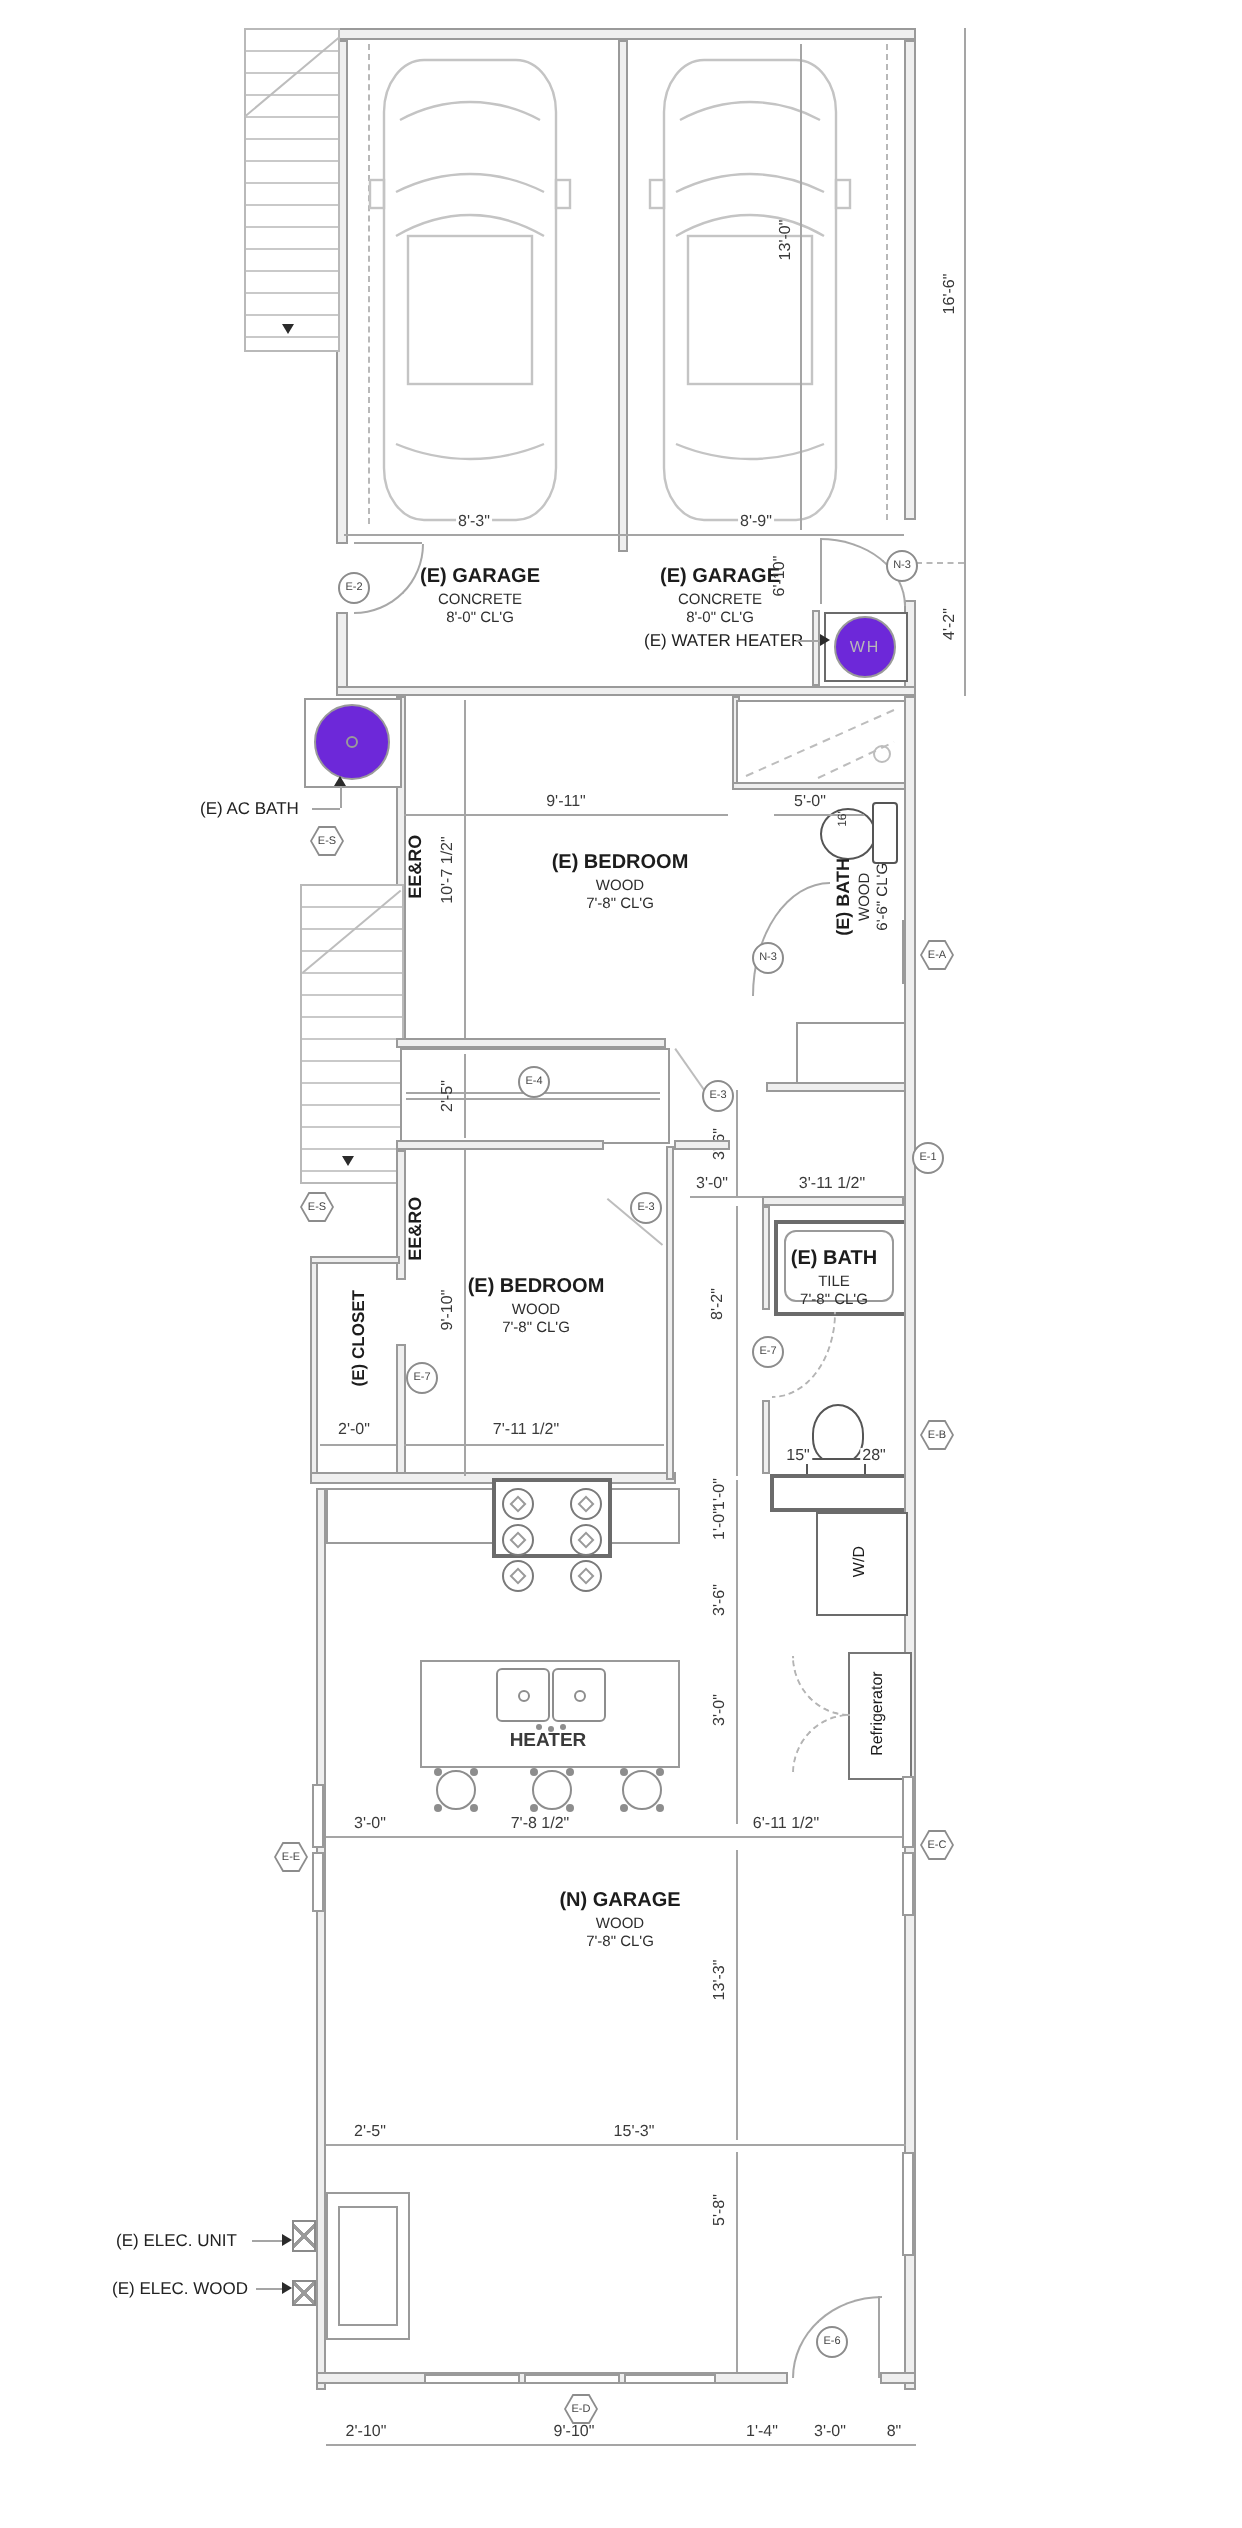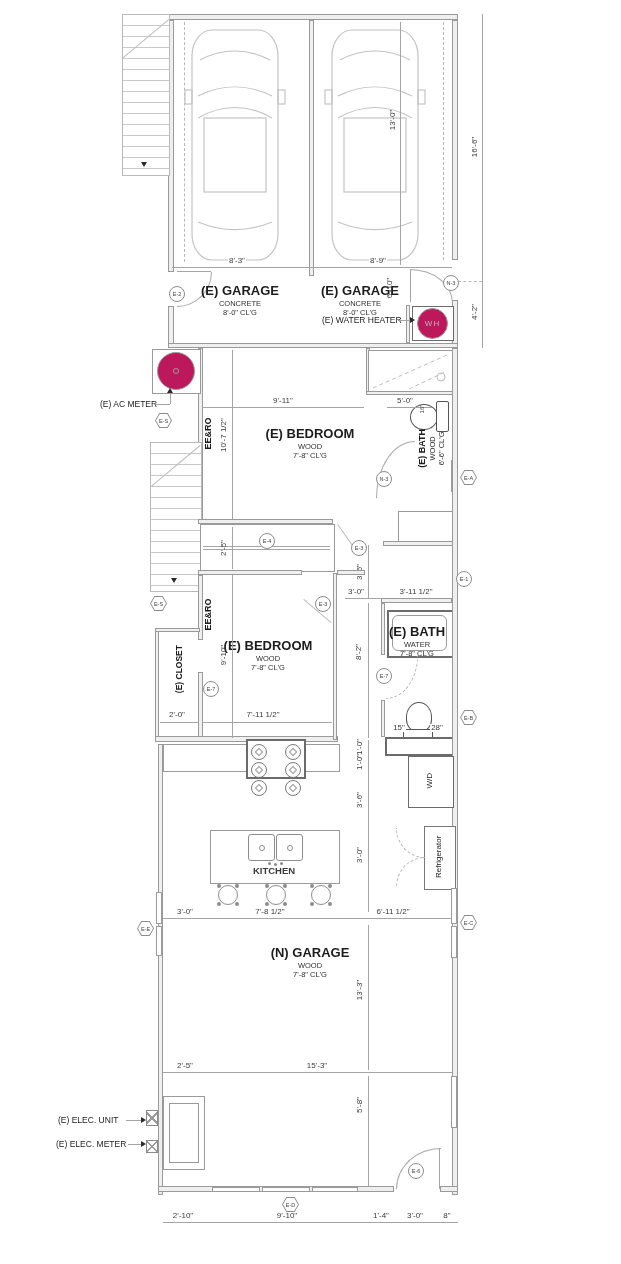--- a/index.html
+++ b/index.html
@@ -11,21 +11,21 @@
   .box2{position:absolute;border:2px solid #6b6b6b;background:#fff}
   .hl{position:absolute;height:1px;background:#a5a5a5}
   .vl{position:absolute;width:1px;background:#a5a5a5}
   .dh{position:absolute;height:0;border-top:1px dashed #b8b8b8}
   .dv{position:absolute;width:0;border-left:1px dashed #b8b8b8}
   .dim{position:absolute;font-size:8px;line-height:1;color:#3a3a3a;white-space:nowrap;background:#fff;padding:0 1px}
   .dim.h{transform:translateX(-50%)}
   .dim.v{width:44px;text-align:center;background:transparent;padding:0;transform:rotate(-90deg)}
   .dim.t{font-size:6px;width:20px}
   .rlabel{position:absolute;text-align:center;line-height:1.2;transform:translateX(-50%)}
-  .rlabel b{display:block;font-size:13px;font-weight:bold;color:#1c1c1c}
+  .rlabel b{display:block;font-size:10px;font-weight:bold;color:#1c1c1c}
   .rlabel span{display:block;font-size:7.5px;color:#2e2e2e}
   .vblock{position:absolute;text-align:center;transform:rotate(-90deg);line-height:1.2}
   .vblock b{display:block;font-size:9px;color:#1c1c1c}
   .vblock span{display:block;font-size:7.5px;color:#2e2e2e}
   .cmark{position:absolute;width:14px;height:14px;border:1px solid #8c8c8c;border-radius:50%;background:#fff;
          display:flex;align-items:center;justify-content:center;font-size:5.5px;color:#444;z-index:5}
   .hmark{position:absolute;width:17px;height:15px;background:#8c8c8c;z-index:5;
          clip-path:polygon(25% 0,75% 0,100% 50%,75% 100%,25% 100%,0 50%);
          display:flex;align-items:center;justify-content:center}
   .hmark i{position:absolute;inset:1px;background:#fff;clip-path:polygon(25% 0,75% 0,100% 50%,75% 100%,25% 100%,0 50%)}
@@ -33,21 +33,21 @@
   .stair{position:absolute;border:1px solid #b9b9b9;
          background:repeating-linear-gradient(to bottom,#fff 0,#fff 10px,#c9c9c9 10px,#c9c9c9 11px)}
   .sline{position:absolute;height:1px;background:#bdbdbd;transform-origin:left top}
   .stool{position:absolute;width:18px;height:18px;border:1px solid #8d8d8d;border-radius:50%;background:#fff;
          box-shadow:-9px -9px 0 -8px #8d8d8d,9px -9px 0 -8px #8d8d8d,-9px 9px 0 -8px #8d8d8d,9px 9px 0 -8px #8d8d8d}
   .burners{position:absolute;left:3px;top:3px;right:3px;bottom:3px;display:flex;flex-wrap:wrap;gap:2px;align-content:space-between;justify-content:space-between}
   .burner{width:14px;height:14px;border:1px solid #7a7a7a;border-radius:50%;position:relative}
   .burner:after{content:"";position:absolute;inset:4px;border:1px solid #9a9a9a;transform:rotate(45deg)}
   .sinkbox{position:absolute;width:25px;height:25px;border:1px solid #8d8d8d;border-radius:3px;background:#fff}
   .sinkbox:after{content:"";position:absolute;left:10px;top:10px;width:4px;height:4px;border:1px solid #8d8d8d;border-radius:50%}
-  .circle{position:absolute;border:1px solid #9a9a9a;border-radius:50%;background:#be185d}
+  .circle{position:absolute;border:1px solid #9a9a9a;border-radius:50%;background:#6d28d9}
   .xbox{position:absolute;border:1px solid #8a8a8a;background:
         linear-gradient(45deg,transparent 44%,#9a9a9a 44%,#9a9a9a 56%,transparent 56%),
         linear-gradient(-45deg,transparent 44%,#9a9a9a 44%,#9a9a9a 56%,transparent 56%),#fff}
   .arr-r{position:absolute;width:0;height:0;border-top:3px solid transparent;border-bottom:3px solid transparent;border-left:5px solid #2b2b2b}
   .arr-u{position:absolute;width:0;height:0;border-left:3px solid transparent;border-right:3px solid transparent;border-bottom:5px solid #2b2b2b}
   .lbl{position:absolute;font-size:8.5px;line-height:1;color:#222;white-space:nowrap}
   .win{position:absolute;background:#fff;border:1px solid #9a9a9a}
 </style>
 </head>
 <body>
@@ -133,21 +133,21 @@
       <span>E-2</span>
     </div>
   <div class="cmark" style="left:443px;top:275px">
       <span>N-3</span>
     </div>
 
   <div class="wall" style="left:198px;top:348px;width:5px;height:175px"></div>
   <div class="box" style="left:152px;top:349px;width:47px;height:43px"></div>
   <div class="circle" style="left:157px;top:352px;width:36px;height:36px"></div>
   <div class="circle" style="left:173px;top:368px;width:4px;height:4px"></div>
-  <div class="lbl" style="left:100px;top:400px">(E) AC METER</div>
+  <div class="lbl" style="left:100px;top:400px">(E) AC BATH</div>
   <div class="hl" style="left:156px;top:404px;width:14px"></div>
   <div class="vl" style="left:170px;top:392px;height:12px"></div>
   <div class="arr-u" style="left:167px;top:388px"></div>
 
   <div class="wall" style="left:366px;top:348px;width:4px;height:46px"></div>
   <div class="box" style="left:368px;top:350px;width:84px;height:41px">
     <svg width="84" height="41" viewBox="0 0 84 41">
       <line x1="4" y1="37" x2="78" y2="4" stroke="#bdbdbd" stroke-dasharray="4 3"></line>
       <line x1="40" y1="38" x2="78" y2="20" stroke="#bdbdbd" stroke-dasharray="4 3"></line>
       <circle cx="72" cy="26" r="4" fill="none" stroke="#bdbdbd"></circle>
@@ -266,21 +266,21 @@
   <div class="dim h" style="left:177px;top:711px">2'-0"</div>
   <div class="dim h" style="left:263px;top:711px">7'-11 1/2"</div>
 
   <div class="wall" style="left:381px;top:598px;width:71px;height:5px"></div>
   <div class="wall" style="left:381px;top:603px;width:4px;height:52px"></div>
   <div class="wall" style="left:381px;top:700px;width:4px;height:37px"></div>
   <div class="box2" style="left:387px;top:610px;width:63px;height:44px"></div>
   <div class="box" style="left:392px;top:615px;width:53px;height:34px;border-radius:6px"></div>
   <div class="rlabel" style="left:417px;top:624px;z-index:3">
     <b>(E) BATH</b>
-    <span>WATER</span>
+    <span>TILE</span>
     <span>7'-8" CL'G</span>
   </div>
   <div class="abs" style="left:386px;top:656px;width:31px;height:42px;border-right:1px dashed #b4b4b4;border-bottom:1px dashed #b4b4b4;border-bottom-right-radius:100% 100%"></div>
   <div class="sinkc" style="left:410px;top:658px;width:28px;height:28px"></div>
   <div class="cmark" style="left:376px;top:668px">
       <span>E-7</span>
     </div>
   <div class="hmark" style="left:460px;top:710px">
       <i></i>
       <b>E-B</b>
@@ -318,21 +318,21 @@
   <div class="abs" style="left:396px;top:828px;width:28px;height:29px;border-left:1px dashed #b4b4b4;border-bottom:1px dashed #b4b4b4;border-bottom-left-radius:100% 100%"></div>
   <div class="abs" style="left:396px;top:857px;width:28px;height:29px;border-left:1px dashed #b4b4b4;border-top:1px dashed #b4b4b4;border-top-left-radius:100% 100%"></div>
   <div class="vblock" style="left:406px;top:852px;width:66px">
     <b style="font-weight:normal;font-size:8px">Refrigerator</b>
   </div>
 
   <div class="box" style="left:210px;top:830px;width:128px;height:52px"></div>
   <div class="sinkbox" style="left:248px;top:834px"></div>
   <div class="sinkbox" style="left:276px;top:834px"></div>
   <div class="abs" style="left:268px;top:862px;width:3px;height:3px;border-radius:50%;background:#8d8d8d;box-shadow:6px 1px 0 #8d8d8d,12px 0 0 #8d8d8d"></div>
-  <div class="dim h" style="left:274px;top:866px;font-weight:bold;font-size:9.5px;background:transparent">KITCHEN</div>
+  <div class="dim h" style="left:274px;top:866px;font-weight:bold;font-size:9.5px;background:transparent">HEATER</div>
   <div class="stool" style="left:218px;top:885px"></div>
   <div class="stool" style="left:266px;top:885px"></div>
   <div class="stool" style="left:311px;top:885px"></div>
 
   <div class="vl" style="left:368px;top:740px;height:172px"></div>
   <div class="dim v" style="left:338px;top:743px">1'-0"</div>
   <div class="dim v" style="left:338px;top:758px">1'-0"</div>
   <div class="dim v" style="left:338px;top:796px">3'-6"</div>
   <div class="dim v" style="left:338px;top:851px">3'-0"</div>
   <div class="hl" style="left:163px;top:918px;width:290px"></div>
@@ -368,21 +368,21 @@
   <div class="win" style="left:451px;top:926px;width:4px;height:30px"></div>
   <div class="win" style="left:451px;top:1076px;width:4px;height:50px"></div>
 
   <div class="box" style="left:163px;top:1096px;width:40px;height:72px"></div>
   <div class="box" style="left:169px;top:1103px;width:28px;height:58px"></div>
   <div class="xbox" style="left:146px;top:1110px;width:10px;height:14px"></div>
   <div class="xbox" style="left:146px;top:1140px;width:10px;height:11px"></div>
   <div class="lbl" style="left:58px;top:1116px">(E) ELEC. UNIT</div>
   <div class="hl" style="left:126px;top:1120px;width:16px"></div>
   <div class="arr-r" style="left:141px;top:1117px"></div>
-  <div class="lbl" style="left:56px;top:1140px">(E) ELEC. METER</div>
+  <div class="lbl" style="left:56px;top:1140px">(E) ELEC. WOOD</div>
   <div class="hl" style="left:128px;top:1144px;width:14px"></div>
   <div class="arr-r" style="left:141px;top:1141px"></div>
 
   <div class="wall" style="left:158px;top:1186px;width:236px;height:6px"></div>
   <div class="wall" style="left:440px;top:1186px;width:18px;height:6px"></div>
   <div class="win" style="left:212px;top:1187px;width:46px;height:3px"></div>
   <div class="win" style="left:262px;top:1187px;width:46px;height:3px"></div>
   <div class="win" style="left:312px;top:1187px;width:44px;height:3px"></div>
   <div class="abs" style="left:396px;top:1148px;width:44px;height:40px;border-top:1px solid #a8a8a8;border-left:1px solid #a8a8a8;border-top-left-radius:100% 100%"></div>
   <div class="vl" style="left:439px;top:1148px;height:41px"></div>

